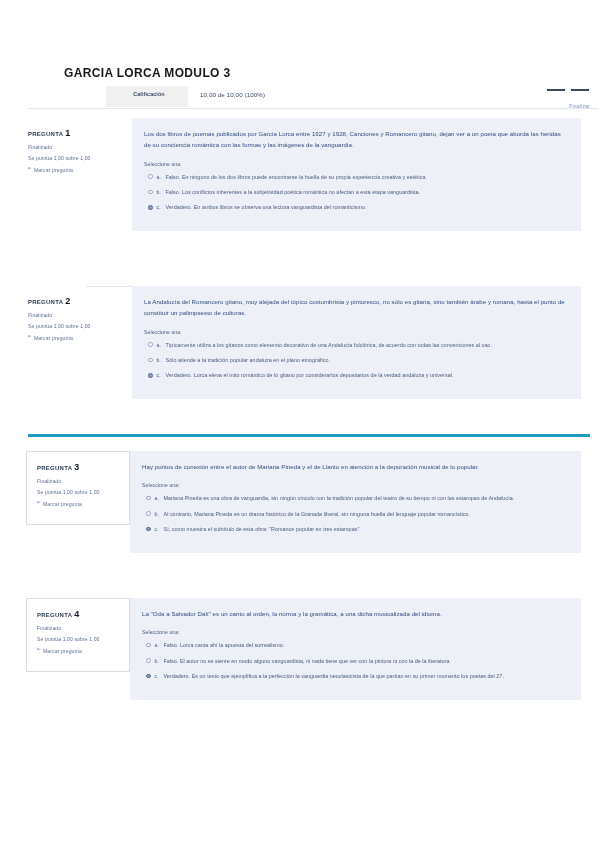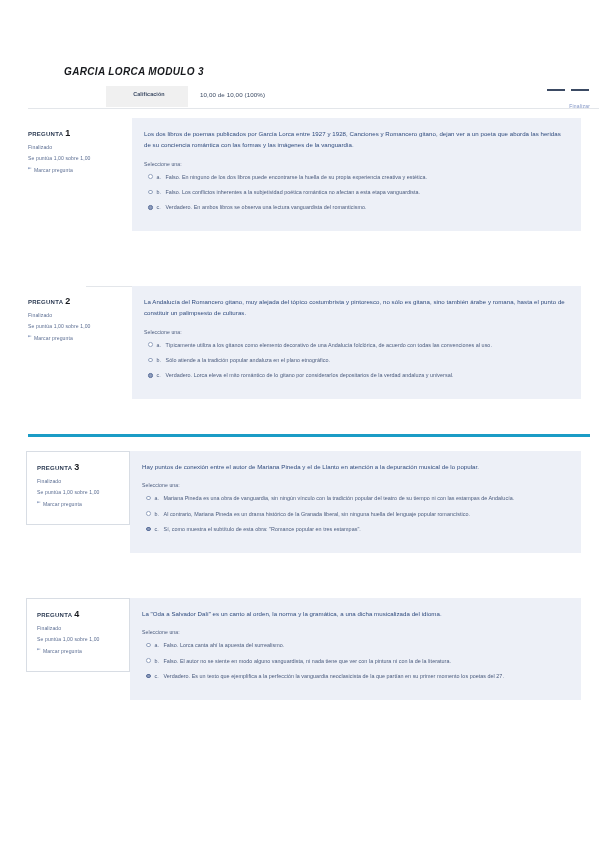--- a/index.html
+++ b/index.html
@@ -16,25 +16,24 @@
     font-family: "Liberation Sans", sans-serif;
     color: #2b3a52;
     -webkit-font-smoothing: antialiased;
   }
 
   
   .doc-title {
     position: absolute;
     left: 64px;
     top: 66px;
-    font-size: 10px;
+    font-size: 12px;
     font-weight: bold;
     letter-spacing: 0.35px;
     color: #16181c;
-    font-style: italic;
   }
 
   
   .sheet {
     position: absolute;
     left: 0;
     right: 0;
     background: #ffffff;
   }
   .sheet-one { top: 86px; height: 345px; }

